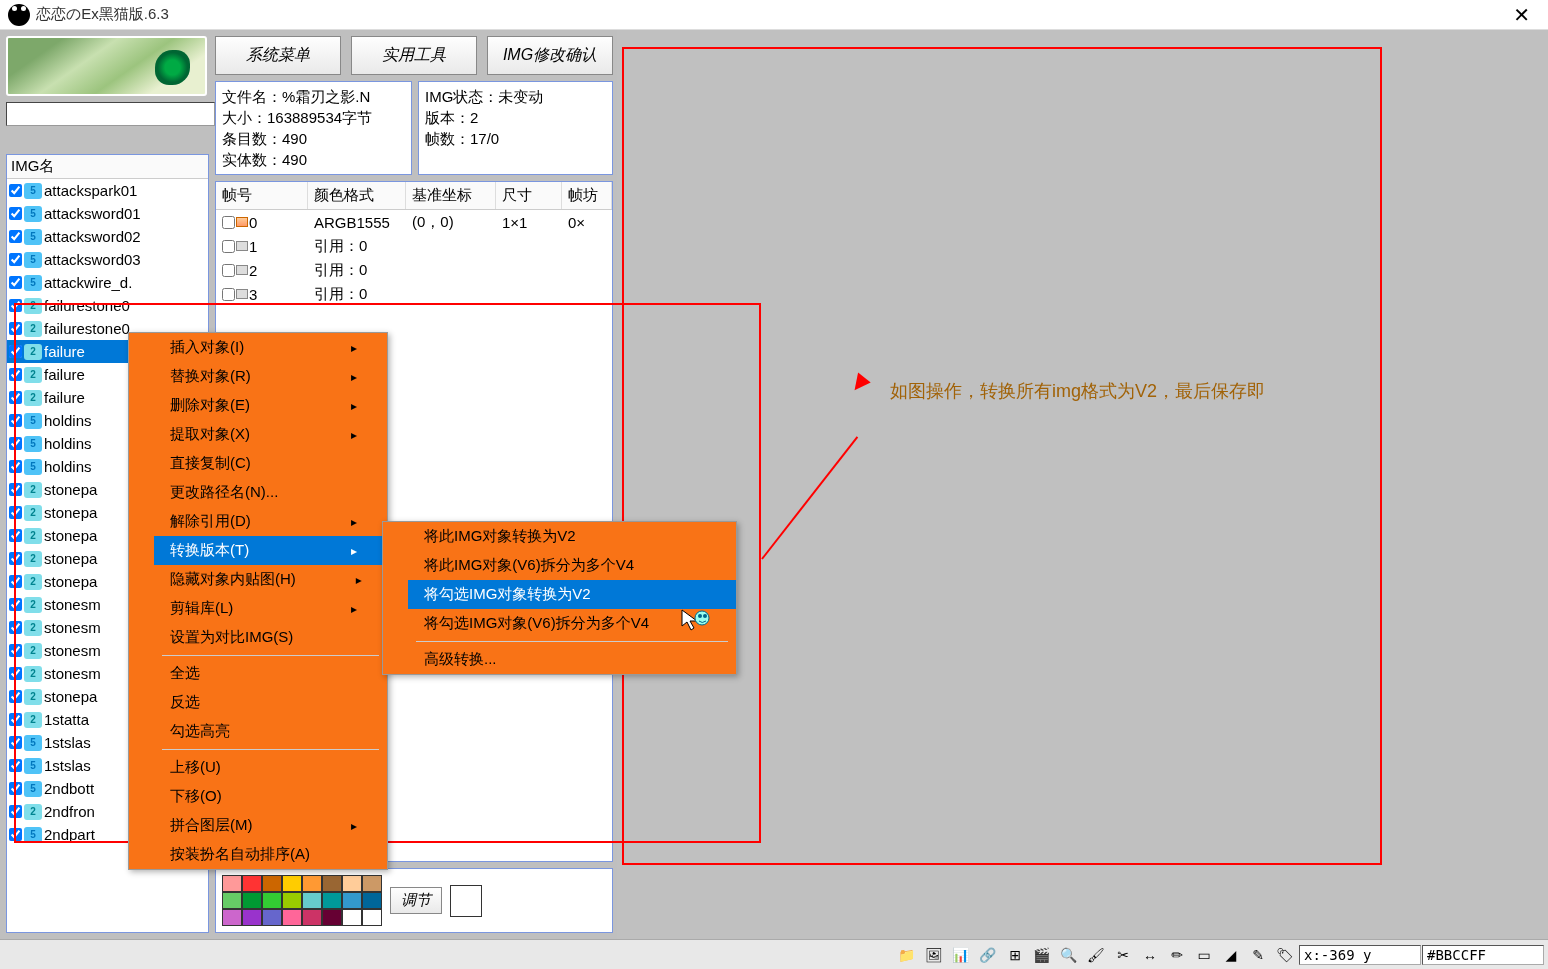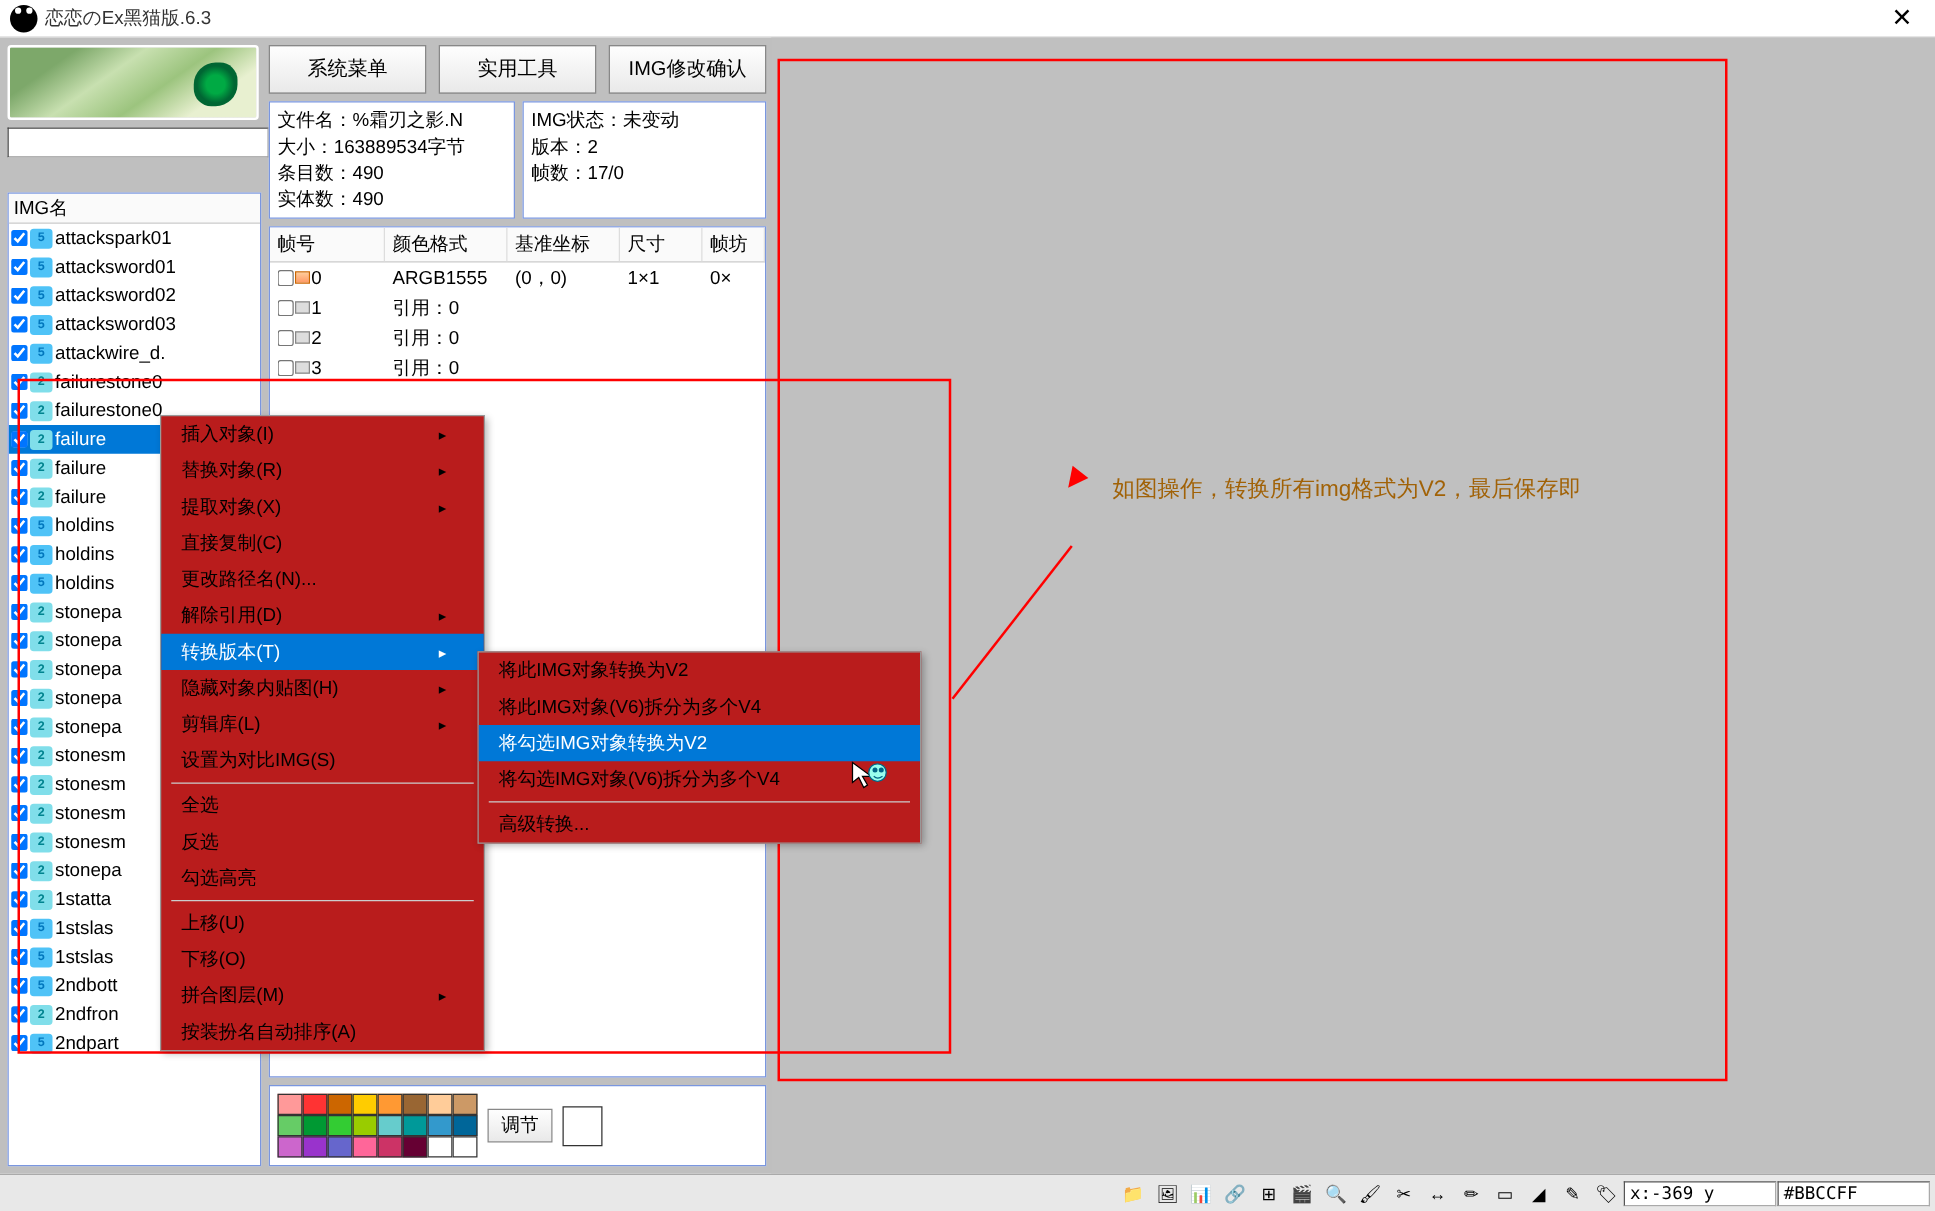--- a/index.html
+++ b/index.html
@@ -8,21 +8,21 @@
 .titlebar .title-icon { width:22px; height:22px; margin-right:6px; background:#000; border-radius:50%; position:relative; }
 .titlebar .title-icon::before { content:""; position:absolute; top:2px; left:4px; width:5px; height:5px; background:#fff; border-radius:50%; box-shadow:9px 0 #fff; }
 .titlebar .title-text { flex:1; color:#333; }
 .titlebar .close { font-size:20px; padding:0 10px; cursor:pointer; }
 .main { display:flex; height:calc(100% - 60px); background:#bfbfbf; }
 .leftcol { width:211px; display:flex; flex-direction:column; gap:6px; padding:6px 2px 6px 6px; }
 .avatar { width:201px; height:60px; background:linear-gradient(145deg,#7da86a 20%,#c8e0b0 40%,#9cc47e 60%,#e8f0d0 80%); border:2px solid #fff; border-radius:3px; position:relative; overflow:hidden; }
 .avatar::after{content:"";position:absolute;right:15px;top:12px;width:35px;height:35px;background:radial-gradient(circle,#0a4 30%,#063 60%);border-radius:50% 40% 50% 40%;}
 .searchrow { display:flex; gap:2px; }
 .searchrow input { flex:1; height:24px; border:1px inset #999; background:#fff; padding:0 4px; }
-.searchrow button, .btn { background:linear-gradient(#fefefe,#e9e9e9); border:1px solid #888; padding:3px 10px; cursor:pointer; }
+.searchrow button, .btn { background:linear-gradient(#fefefe,#e9e9e9); border:1px solid #888; padding:3px 10px; cursor:pointer;font-style:italic; }
 .listbox { flex:1; background:#fff; border:1px solid #7a96df; overflow-y:scroll; overflow-x:hidden; }
 .listheader { padding:2px 4px; background:#fafafa; border-bottom:1px solid #ccc; }
 .listitem { display:flex; align-items:center; padding:0 2px; height:23px; white-space:nowrap; font-family:"SimSun",monospace; }
 .listitem input { margin-right:2px; }
 .listitem .badge { width:18px; height:16px; margin-right:2px; display:inline-flex; align-items:center; justify-content:center; font-size:10px; border-radius:3px; font-weight:bold; color:#fff; }
 .badge.v5 { background:#4fc3f7; color:#0277bd; }
 .badge.v2 { background:#80deea; color:#00838f; }
 .listitem.sel { background:#0078d7; color:#fff; }
 .midcol { flex:0 0 404px; display:flex; flex-direction:column; gap:6px; padding:6px 4px; }
 .toolbar-row { display:flex; gap:10px; }
@@ -43,21 +43,21 @@
 .ico-img { background:linear-gradient(#fc9,#f96); border:1px solid #c60; }
 .ico-link { background:#ddd; border:1px solid #888; position:relative; }
 .palette-zone { background:#fff; border:1px solid #7a96df; padding:6px; display:flex; gap:8px; align-items:center; }
 .palette { display:grid; grid-template-columns:repeat(8,20px); grid-auto-rows:17px; gap:0; }
 .palette div { border:1px solid #333; }
 .rightpane { flex:1; background:#c0c0c0; position:relative; }
 .red-box { position:absolute; border:2px solid #ff0000; pointer-events:none; }
 .red-line { position:absolute; border-top:2px solid #ff0000; transform-origin:left center; pointer-events:none; }
 .red-arrow { position:absolute; width:0; height:0; border:8px solid transparent; border-right:16px solid #ff0000; pointer-events:none; }
 .annot { position:absolute; color:#a16207; font-size:18px; font-weight:500; pointer-events:none; }
-.ctxmenu { position:absolute; background:#b91c1c; border:1px solid #999; box-shadow:2px 2px 6px rgba(0,0,0,0.3); z-index:20; }
+.ctxmenu { position:absolute; background:#f97316; border:1px solid #999; box-shadow:2px 2px 6px rgba(0,0,0,0.3); z-index:20;padding-left:25px; }
 .ctxmenu .mi { padding:5px 30px 5px 16px; cursor:pointer; display:flex; justify-content:space-between; align-items:center; gap:30px; white-space:nowrap; }
 .ctxmenu .mi.hl { background:#0078d7; color:#fff; }
 .ctxmenu .sep { height:1px; background:#ccc; margin:3px 8px; }
 .ctxmenu .arrow::after { content:"▸"; font-size:12px; }
 .statusbar { position:absolute; bottom:0; left:0; right:0; height:30px; background:#e8e8e8; border-top:1px solid #aaa; display:flex; align-items:center; justify-content:flex-end; gap:1px; padding:0 4px; }
 .statusbar .tool { width:26px; height:24px; border:1px solid transparent; display:flex; align-items:center; justify-content:center; font-size:14px; cursor:pointer; }
 .statusbar .field { width:122px; border:1px inset #aaa; background:#fff; padding:1px 4px; font-family:monospace; font-size:14px; white-space:nowrap; overflow:hidden; }
 .cursor-img { position:absolute; width:30px; height:24px; z-index:30; pointer-events:none; }
 ::-webkit-scrollbar { width:18px; }
 ::-webkit-scrollbar-track { background:#e8e8e8; border:1px solid #ccc; }
@@ -335,20 +335,24 @@
 <div class="ctxmenu" id="ctx1" style="top:332px;left:128px;width:260px">
     <div class="mi arrow">
       <span>插入对象(I)</span>
       <span></span>
     </div>
     <div class="mi arrow">
       <span>替换对象(R)</span>
       <span></span>
     </div>
     <div class="mi arrow">
+      <span>删除对象(E)</span>
+      <span></span>
+    </div>
+    <div class="mi arrow">
       <span>提取对象(X)</span>
       <span></span>
     </div>
     <div class="mi">
       <span>直接复制(C)</span>
     </div>
     <div class="mi">
       <span>更改路径名(N)...</span>
     </div>
     <div class="mi arrow">

